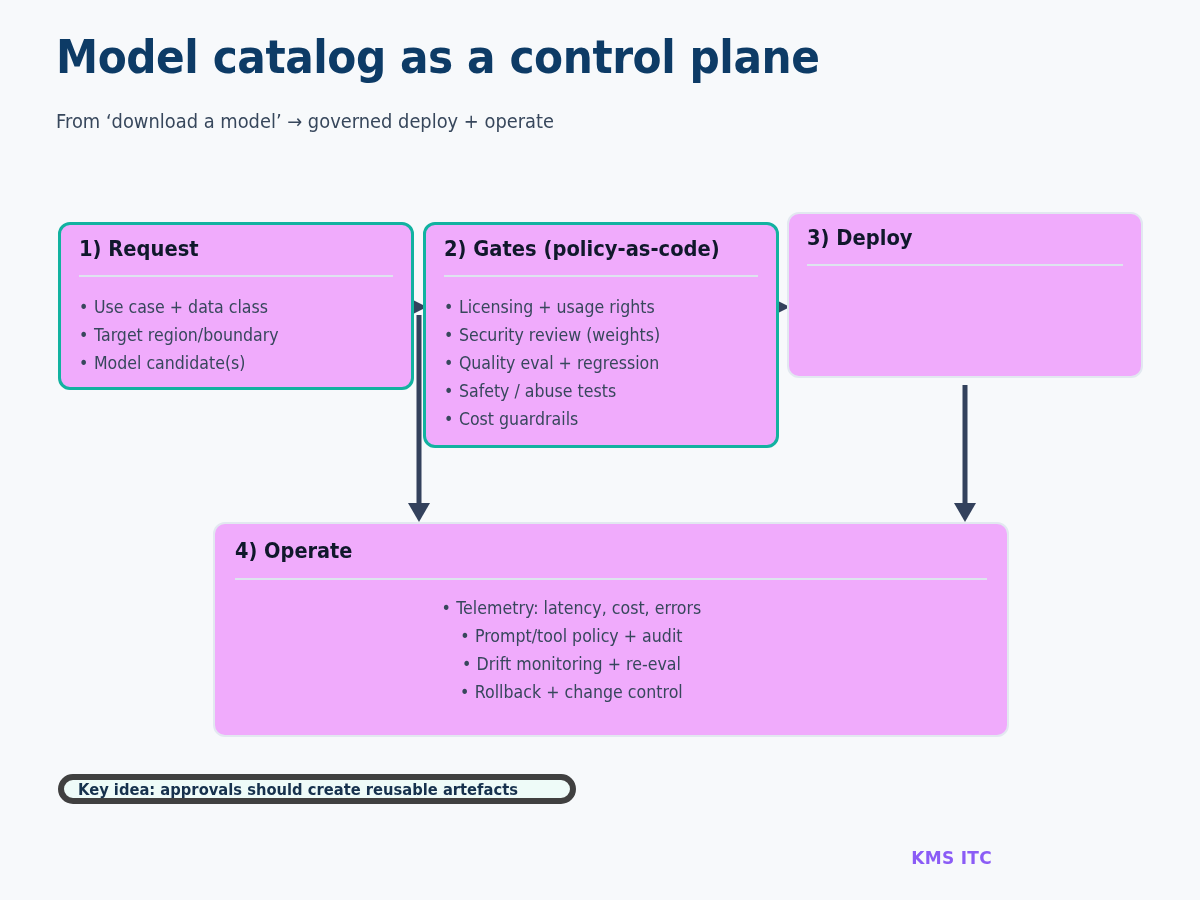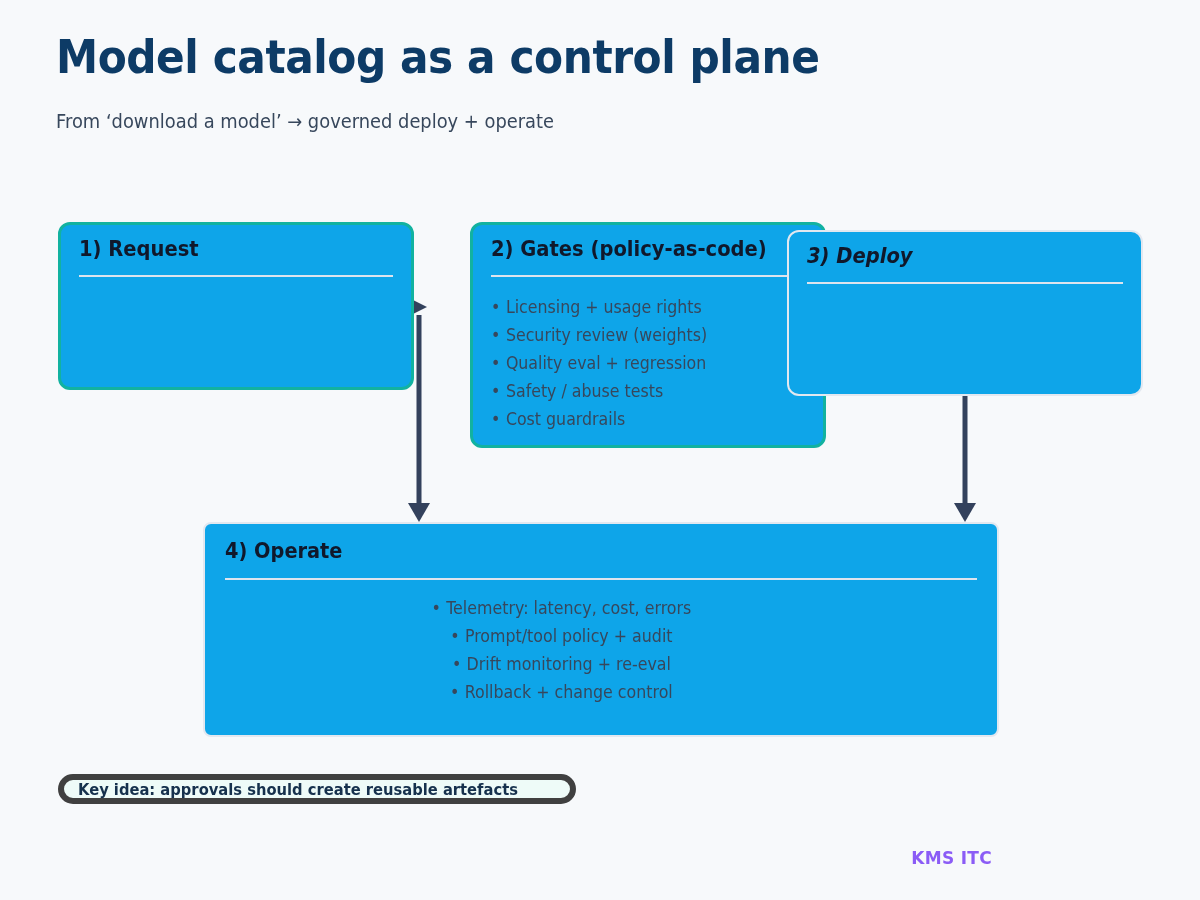--- a/index.html
+++ b/index.html
@@ -43,21 +43,21 @@
     font-weight: normal;
     color: #37475c;
     white-space: nowrap;
     transform: scaleX(0.94);
     transform-origin: left center;
   }
 
   
   .stage-box {
     position: absolute;
-    background: #0ea5e9;
+    background: #f0abfc;
     border-radius: 12px;
     box-sizing: border-box;
     overflow: visible;
   }
   .stage-box.accent {
     border: 3px solid #12b2a0;
   }
   .stage-box.plain {
     border: 2px solid #e2e8f0;
   }
@@ -183,40 +183,45 @@
 
     <g>
       <line x1="965" y1="385" x2="965" y2="508" stroke="#33415c" stroke-width="5"></line>
       <polygon points="954,503 976,503 965,522" fill="#33415c"></polygon>
     </g>
   </svg>
 
   <div class="stage-box accent" id="box-request" style="left:58px; top:222px; width:356px; height:168px;">
     <div class="box-title">1) Request</div>
     <div class="box-divider"></div>
-  </div>
-
-  <div class="stage-box accent" id="box-gates" style="left:423px; top:222px; width:356px; height:226px;margin-left:47px;">
+    <ul class="box-list">
+      <li><span class="bullet">•</span><span>Use case + data class</span></li>
+      <li><span class="bullet">•</span><span>Target region/boundary</span></li>
+      <li><span class="bullet">•</span><span>Model candidate(s)</span></li>
+    </ul>
+  </div>
+
+  <div class="stage-box accent" id="box-gates" style="left:423px; top:222px; width:356px; height:226px;">
     <div class="box-title">2) Gates (policy-as-code)</div>
     <div class="box-divider"></div>
     <ul class="box-list">
       <li><span class="bullet">•</span><span>Licensing + usage rights</span></li>
       <li><span class="bullet">•</span><span>Security review (weights)</span></li>
       <li><span class="bullet">•</span><span>Quality eval + regression</span></li>
       <li><span class="bullet">•</span><span>Safety / abuse tests</span></li>
       <li><span class="bullet">•</span><span>Cost guardrails</span></li>
     </ul>
   </div>
 
-  <div class="stage-box plain" id="box-deploy" style="left:787px; top:230px; width:356px; height:166px;font-style:italic;">
+  <div class="stage-box plain" id="box-deploy" style="left:787px; top:212px; width:356px; height:166px;">
     <div class="box-title">3) Deploy</div>
     <div class="box-divider"></div>
   </div>
 
-  <div class="stage-box plain" id="box-operate" style="left:203px; top:522px; width:796px; height:215px;border-radius:8px;">
+  <div class="stage-box plain" id="box-operate" style="left:213px; top:522px; width:796px; height:215px;">
     <div class="box-title" style="left:20px; top:14px;">4) Operate</div>
     <div class="box-divider" style="left:20px; right:20px; top:54px;"></div>
     <ul class="box-list" style="left:22px; top:70px;text-align:center;">
       <li><span class="bullet">•</span><span>Telemetry: latency, cost, errors</span></li>
       <li><span class="bullet">•</span><span>Prompt/tool policy + audit</span></li>
       <li><span class="bullet">•</span><span>Drift monitoring + re-eval</span></li>
       <li><span class="bullet">•</span><span>Rollback + change control</span></li>
     </ul>
   </div>
 

